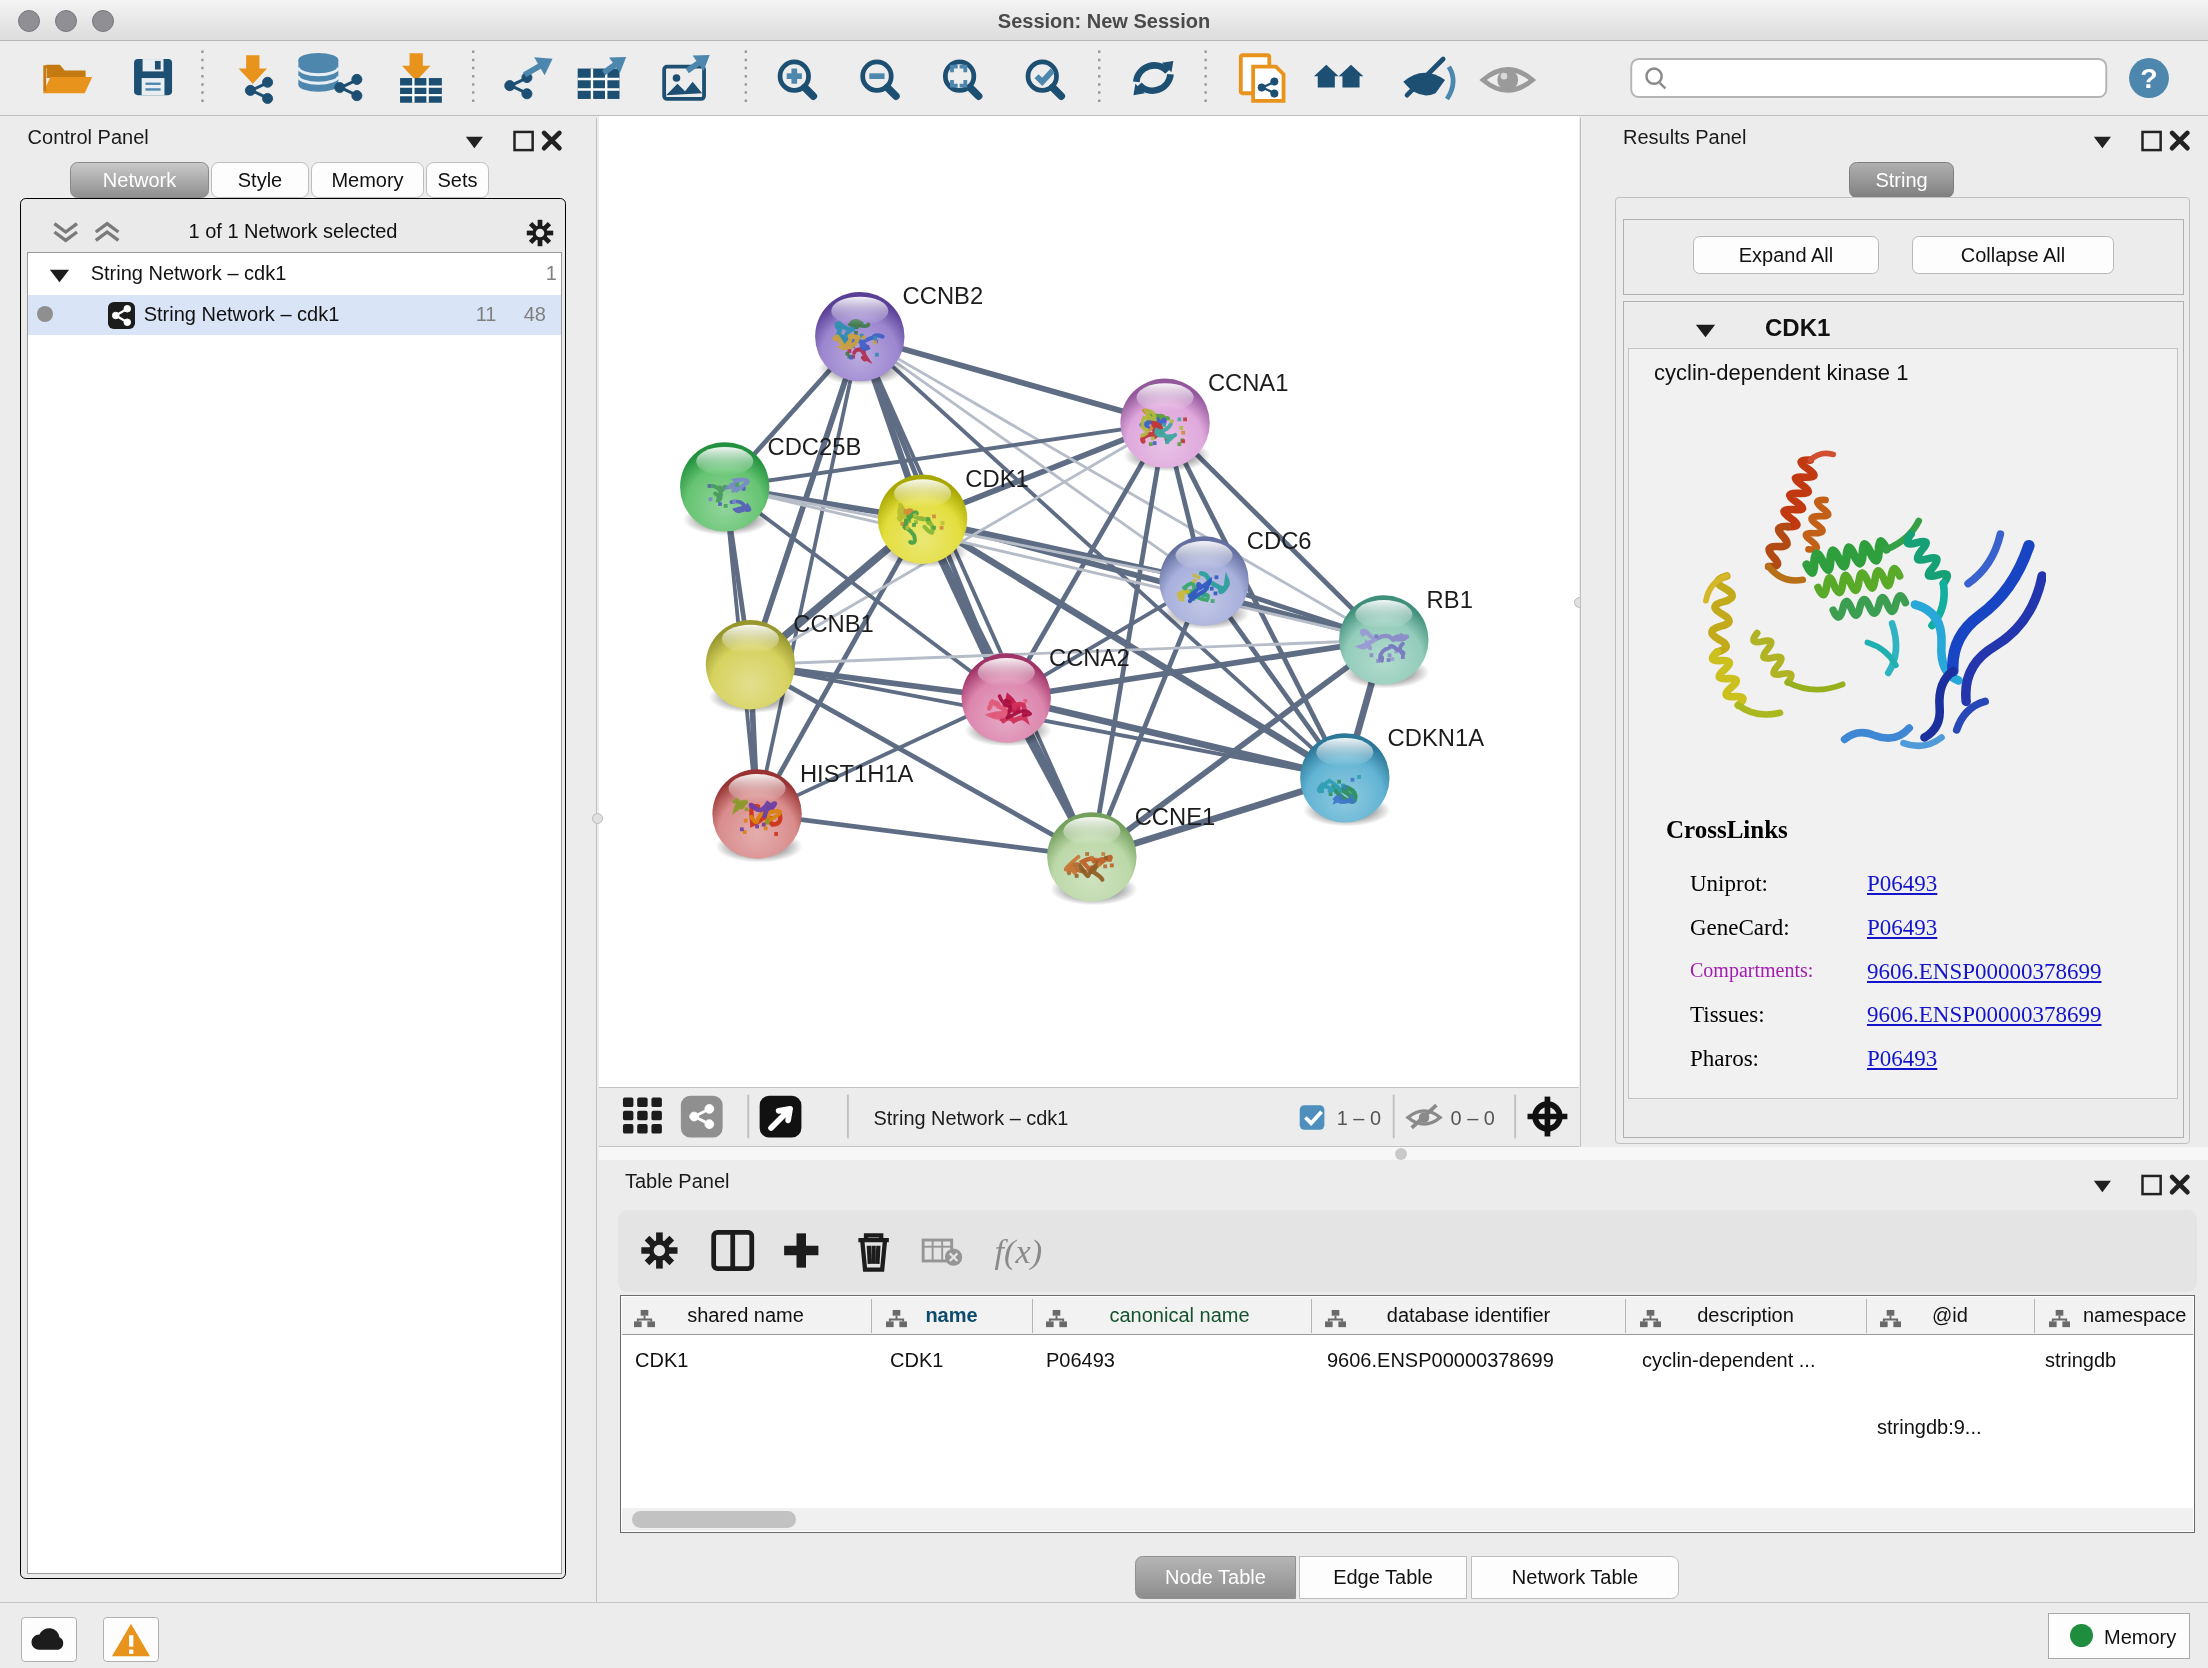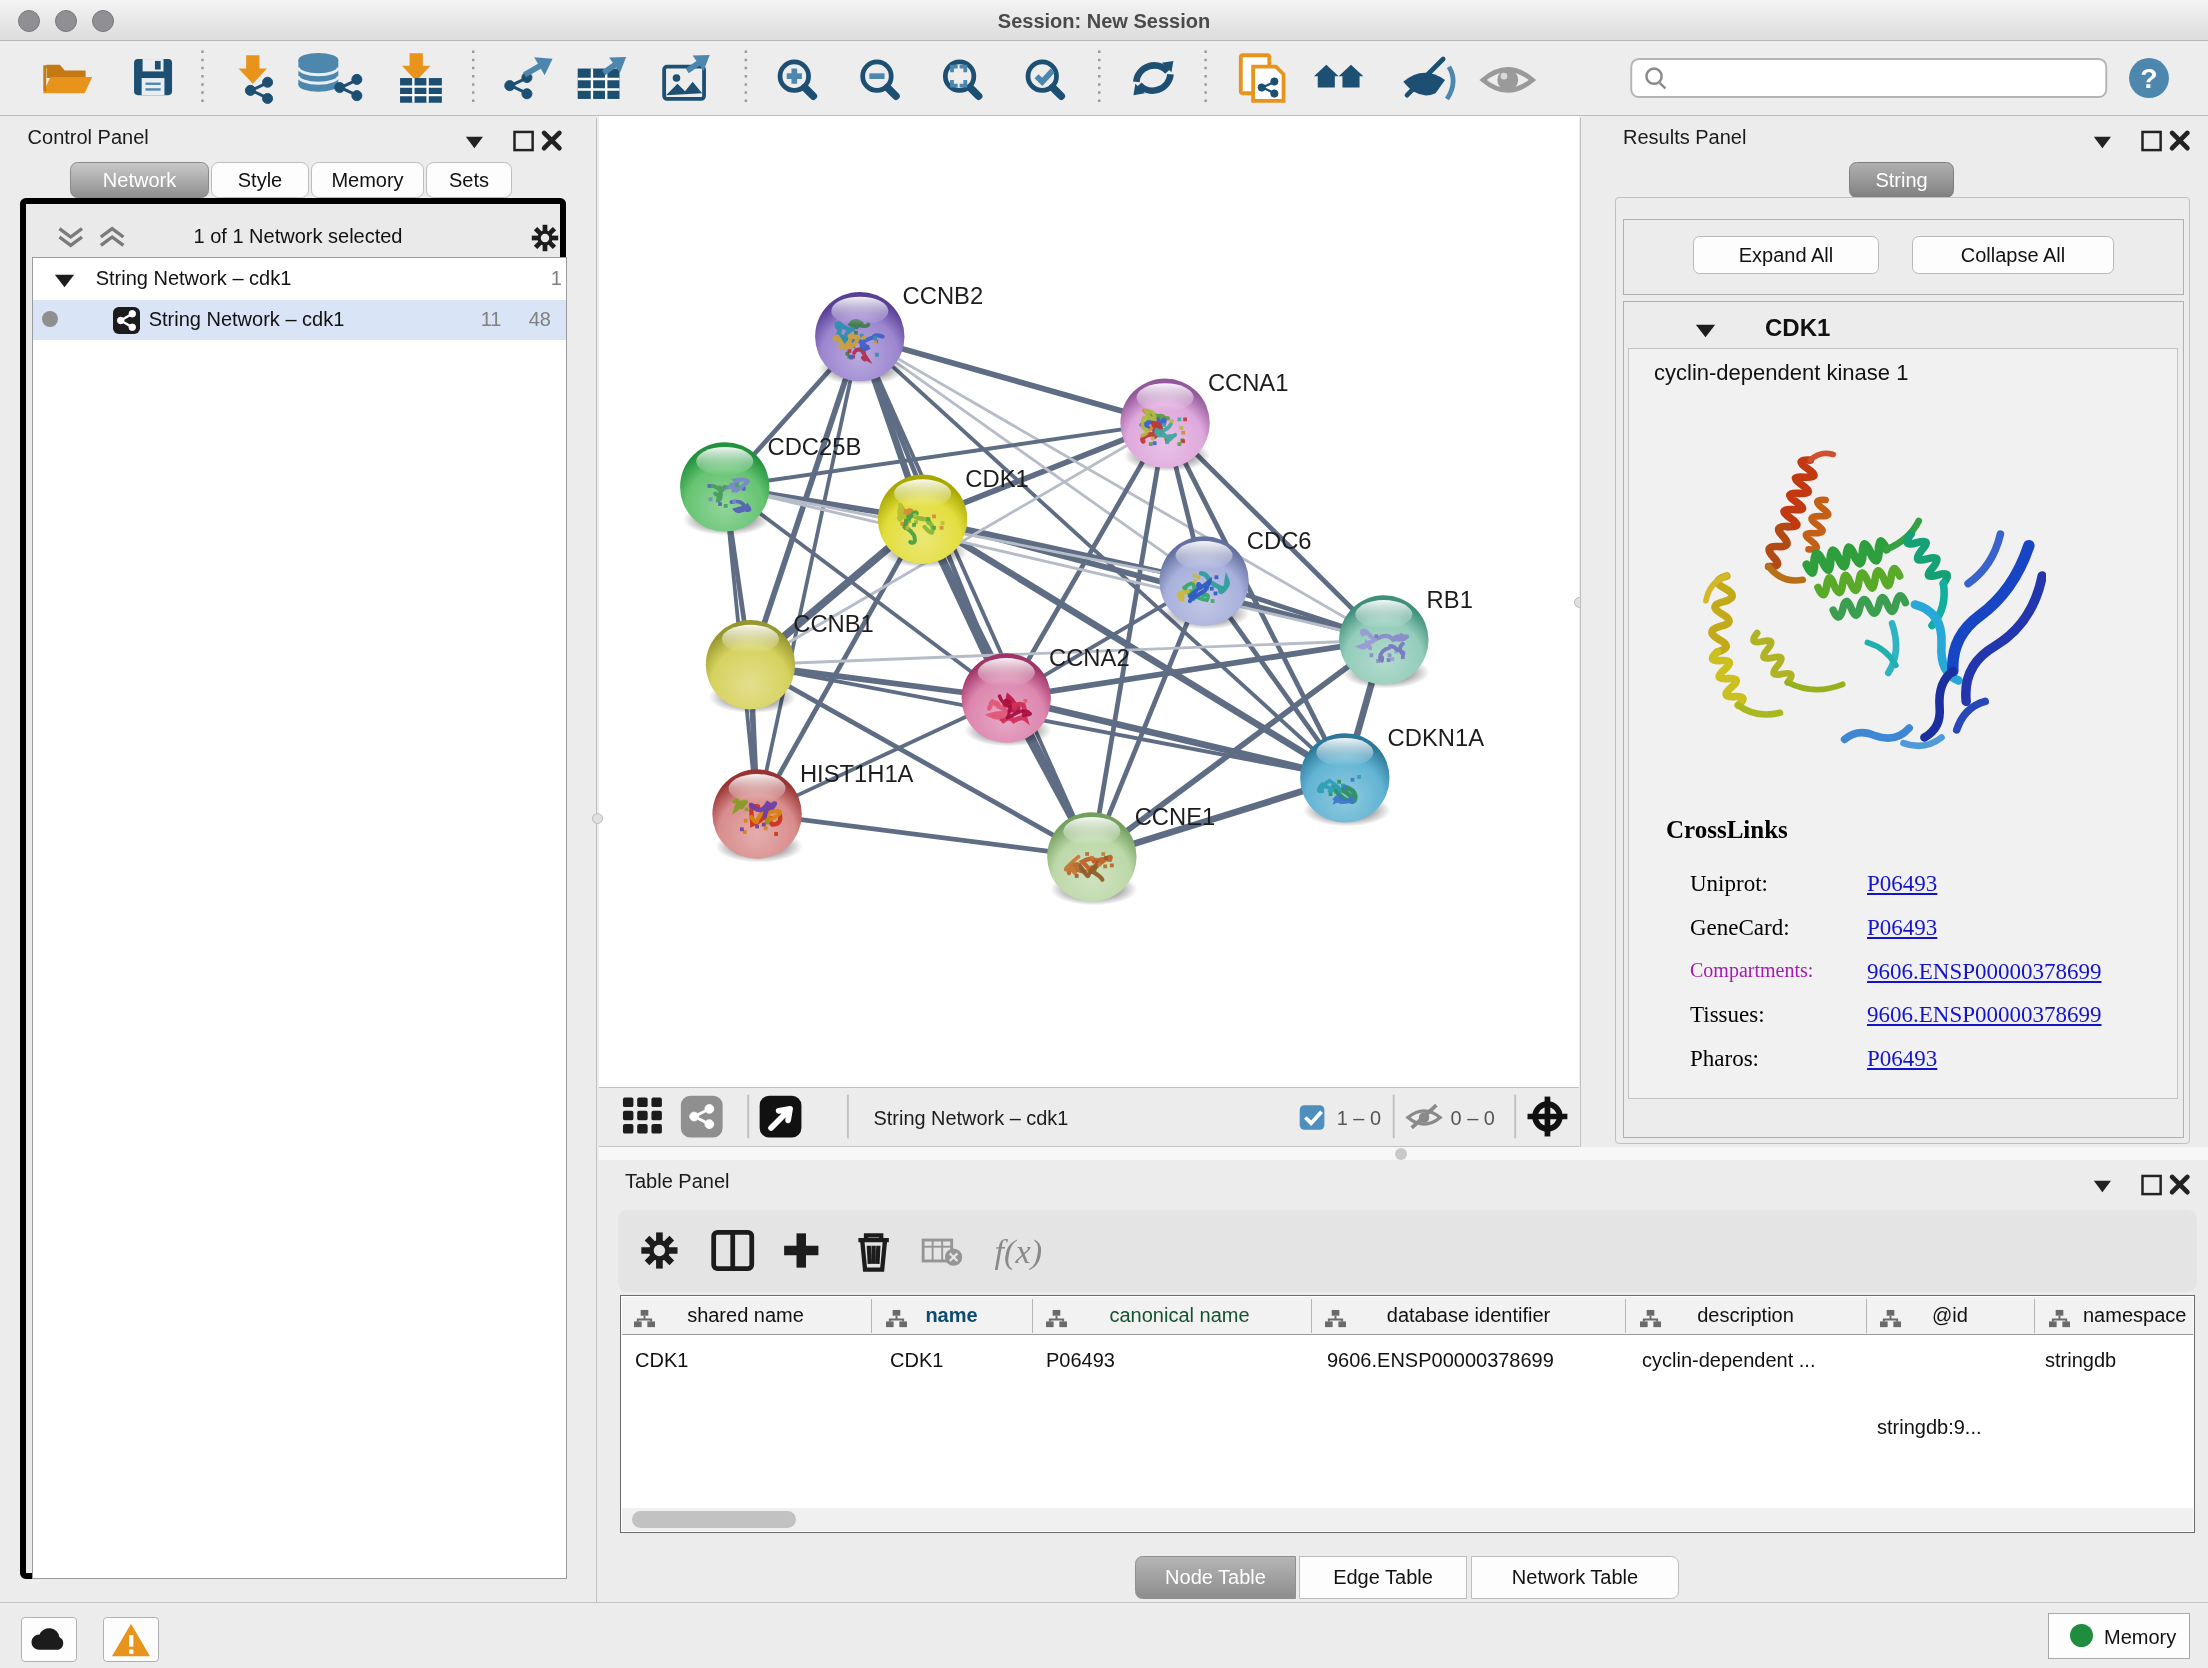--- a/index.html
+++ b/index.html
@@ -4,21 +4,21 @@
 html,body{width:2208px;height:1668px;font-family:"Liberation Sans",sans-serif;background:#ececec;position:relative;overflow:hidden;}
 .abs{position:absolute;}
 #titlebar{left:0;top:0;width:2208px;height:41px;background:linear-gradient(#f4f4f4,#dcdcdc);border-bottom:1px solid #b6b6b6;}
 #title{width:100%;text-align:center;font-size:20px;font-weight:bold;color:#4a4a4a;top:9.5px;}
 .tl{width:22px;height:22px;border-radius:50%;background:#8f8f94;border:1px solid #77777c;top:9.5px;}
 #toolbarband{left:0;top:42px;width:2208px;height:74px;background:#ededed;border-bottom:1.9px solid #bdbdbd;}
 #cpanel{left:0;top:118px;width:597px;height:1484px;background:#ececec;border-right:1.9px solid #c0c0c0;}
 .paneltitle{font-size:20px;color:#1a1a1a;}
 .tab{position:absolute;height:36px;border:1px solid #bdbdbd;border-radius:7.6px;background:#fdfdfd;color:#111;font-size:20px;text-align:center;}
 .tabsel{background:linear-gradient(#c9c9c9,#8f8f8f);color:#fff;border-color:#8a8a8a;}
-#cbox{left:20px;top:198px;width:546px;height:1381px;border:6px solid #000000;border-radius:5.7px;background:#eaeaea;}
+#cbox{left:20px;top:198px;width:546px;height:1381px;border:1px solid #000000;border-radius:5.7px;background:#eaeaea;}
 #cheader{left:0px;top:13.3px;width:544px;height:38px;}
 #ctree{left:5.7px;top:53px;width:535px;height:1322px;background:#ffffff;border:1px solid #9a9a9a;}
 .trow{position:absolute;left:0;width:533px;height:40px;font-size:20px;color:#111;}
 #rpanel{left:1580px;top:118px;width:629px;height:1029px;background:#ececec;border-left:1.9px solid #c0c0c0;}
 #netbar{left:599px;top:1087px;width:980px;height:60px;background:#ececec;border-top:1.9px solid #c3c3c3;border-bottom:1.9px solid #c3c3c3;}
 #hdivider{left:599px;top:1147px;width:1609px;height:13.3px;background:#f7f7f7;}
 #tpanel{left:599px;top:1160px;width:1609px;height:441px;background:#ececec;}
 #statusbar{left:0;top:1602px;width:2208px;height:67px;background:#ececec;border-top:1.9px solid #c6c6c6;}
 .btn{position:absolute;background:#fdfdfd;border:1px solid #b9b9b9;border-radius:6.7px;text-align:center;color:#111;}
 .link{color:#1414cc;text-decoration:underline;}
@@ -173,21 +173,21 @@
 <div id="cpanel" class="abs"></div>
 <div class="paneltitle abs" style="left:27.6px;top:126px;">Control Panel</div>
 <svg class="abs" width="105" height="25" style="left:462px;top:129px;" xmlns="http://www.w3.org/2000/svg" viewBox="0 0 110 26">
     <path d="M4 8 l18 0 -9 12 z" fill="#222"></path>
     <rect x="55" y="3" width="19" height="19" fill="none" stroke="#222" stroke-width="2.6"></rect>
     <path d="M86 4 l16 16 M102 4 l-16 16" stroke="#222" stroke-width="5" stroke-linecap="round"></path>
   </svg>
 <div class="tab tabsel abs" style="left:70px;top:162px;width:139px;line-height:34px;">Network</div>
 <div class="tab abs" style="left:211px;top:162px;width:98px;line-height:34px;">Style</div>
 <div class="tab abs" style="left:311px;top:162px;width:113px;line-height:34px;">Memory</div>
-<div class="tab abs" style="left:426px;top:162px;width:86px;line-height:34px;">Sets</div>
+<div class="tab abs" style="left:426px;top:162px;width:63px;line-height:34px;">Sets</div>
 <div id="cbox" class="abs">
     <div id="cheader" class="abs" style="font-size:20px;color:#111;text-align:center;line-height:38px;">1 of 1 Network selected</div>
     <svg class="abs" width="86" height="32" style="left:28.5px;top:17px;" xmlns="http://www.w3.org/2000/svg" viewBox="0 0 90 34">
       <g stroke="#7a7a7a" stroke-width="3.6" fill="none">
         <path d="M4 8 l12 9 12-9 M4 17 l12 9 12-9"></path>
         <path d="M48 26 l12 -9 12 9 M48 17 l12 -9 12 9"></path>
       </g>
     </svg>
     <svg class="abs" width="34" height="34" style="left:502px;top:17px;" xmlns="http://www.w3.org/2000/svg" viewBox="0 0 36 36">
       <g fill="#1c1c1c">

